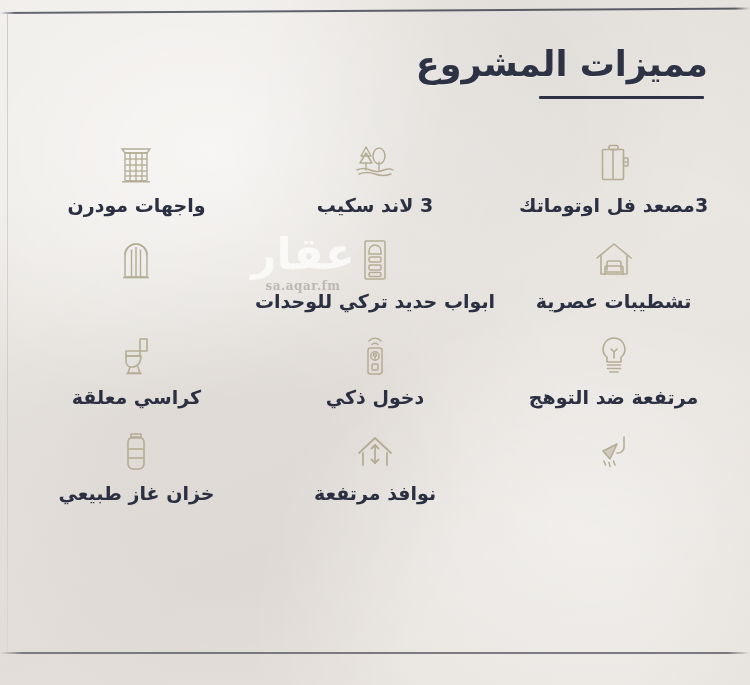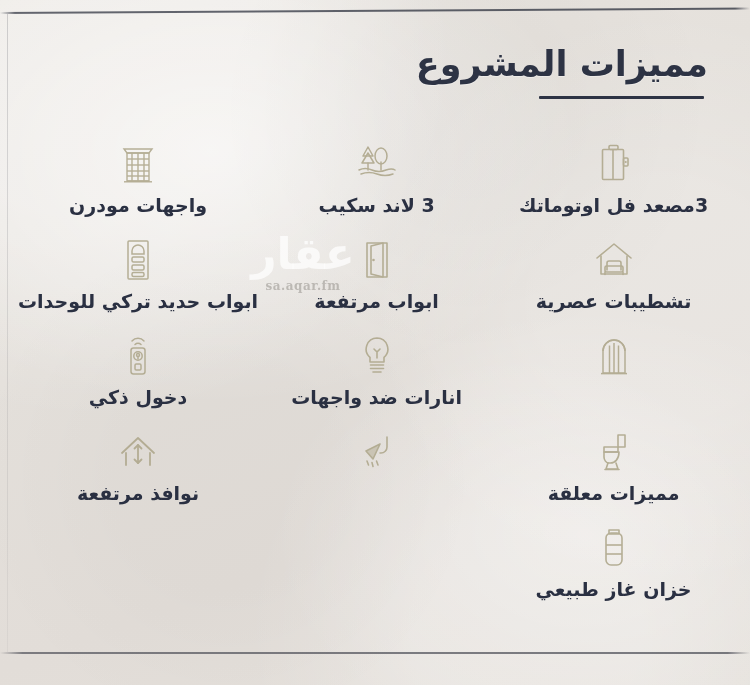--- a/index.html
+++ b/index.html
@@ -228,30 +228,20 @@
       <path d="M14 30 V23 a2 2 0 0 1 2-2 h10 a2 2 0 0 1 2 2 v7"></path>
       <rect x="12" y="26" width="18" height="6" rx="1.5"></rect>
       <line x1="12" y1="32" x2="12" y2="34.5"></line>
       <line x1="30" y1="32" x2="30" y2="34.5"></line>
     </svg>
         </div>
         <div class="feature-label">تشطيبات عصرية</div>
       </div>
       <div class="feature-cell">
         <div class="feature-icon">
-          <svg width="32" height="42" viewBox="0 0 32 42" fill="none" stroke="#b0a98e" stroke-width="1.6" stroke-linejoin="round">
-      <rect x="6" y="4" width="20" height="34"></rect>
-      <path d="M10 7 L22 4 V38 L10 35 Z"></path>
-      <circle cx="12.5" cy="21" r="1.3" fill="#b0a98e" stroke="none"></circle>
-    </svg>
-        </div>
-        <div class="feature-label">ابواب مرتفعة</div>
-      </div>
-      <div class="feature-cell">
-        <div class="feature-icon">
           <svg width="32" height="44" viewBox="0 0 32 44" fill="none" stroke="#b0a98e" stroke-width="1.5">
       <rect x="6" y="3" width="20" height="38" rx="1"></rect>
       <path d="M10 13 a6 6 0 0 1 12 0 v3 H10 Z"></path>
       <rect x="10" y="19" width="12" height="5" rx="1.5"></rect>
       <rect x="10" y="27" width="12" height="5" rx="1.5"></rect>
       <rect x="10" y="34.5" width="12" height="4" rx="1.5"></rect>
     </svg>
         </div>
         <div class="feature-label">ابواب حديد تركي للوحدات</div>
       </div>
@@ -270,21 +260,21 @@
       <div class="feature-cell">
         <div class="feature-icon">
           <svg width="34" height="44" viewBox="0 0 34 44" fill="none" stroke="#b0a98e" stroke-width="1.6" stroke-linecap="round" stroke-linejoin="round">
       <path d="M17 4 a11 11 0 0 1 7 19.3 V28 H10 v-4.7 A11 11 0 0 1 17 4 Z"></path>
       <line x1="10.5" y1="31" x2="23.5" y2="31"></line>
       <line x1="10.5" y1="34.5" x2="23.5" y2="34.5"></line>
       <path d="M13 38 h8"></path>
       <path d="M17 24 V18 M17 18 l-3 -3 M17 18 l3 -3"></path>
     </svg>
         </div>
-        <div class="feature-label">انارات ضد واجهات</div>
+        <div class="feature-label">مرتفعة ضد التوهج</div>
       </div>
       <div class="feature-cell">
         <div class="feature-icon">
           <svg width="32" height="44" viewBox="0 0 32 44" fill="none" stroke="#b0a98e" stroke-width="1.5" stroke-linecap="round">
       <path d="M10 7 a8 8 0 0 1 12 0"></path>
       <path d="M13 10.5 a4.4 4.4 0 0 1 6 0"></path>
       <rect x="9" y="14" width="14" height="26" rx="2.5"></rect>
       <circle cx="16" cy="22" r="4.2"></circle>
       <circle cx="16" cy="21" r="1.5"></circle>
       <path d="M16 22.5 v2.5"></path>
@@ -296,21 +286,21 @@
       <div class="feature-cell">
         <div class="feature-icon">
           <svg width="36" height="42" viewBox="0 0 36 42" fill="none" stroke="#b0a98e" stroke-width="1.6" stroke-linecap="round" stroke-linejoin="round">
       <path d="M22 4 h7 v12 h-7 Z"></path>
       <path d="M8 16 h14 v5 H8 Z"></path>
       <path d="M8 21 h15 a0 0 0 0 1 0 0 c0 7 -4 11 -8.5 11 H13 c-3 0 -5 -3 -5 -6 Z"></path>
       <path d="M12 32 l-2 6 h12 l-2 -6"></path>
       <line x1="9" y1="38.5" x2="23" y2="38.5"></line>
     </svg>
         </div>
-        <div class="feature-label">مميزات معلقة</div>
+        <div class="feature-label">كراسي معلقة</div>
       </div>
       <div class="feature-cell">
         <div class="feature-icon">
           <svg width="36" height="40" viewBox="0 0 36 40" fill="none" stroke="#b0a98e" stroke-width="1.6" stroke-linecap="round" stroke-linejoin="round">
       <path d="M28 5 v10 a6 6 0 0 1 -6 6 h-1"></path>
       <path d="M21 12 L7 19 L14 27 Z" fill="#b0a98e" fill-opacity="0.55"></path>
       <line x1="8" y1="29" x2="9.5" y2="33"></line>
       <line x1="13" y1="30.5" x2="14" y2="34.5"></line>
       <line x1="17.5" y1="29" x2="19" y2="33"></line>
     </svg>

